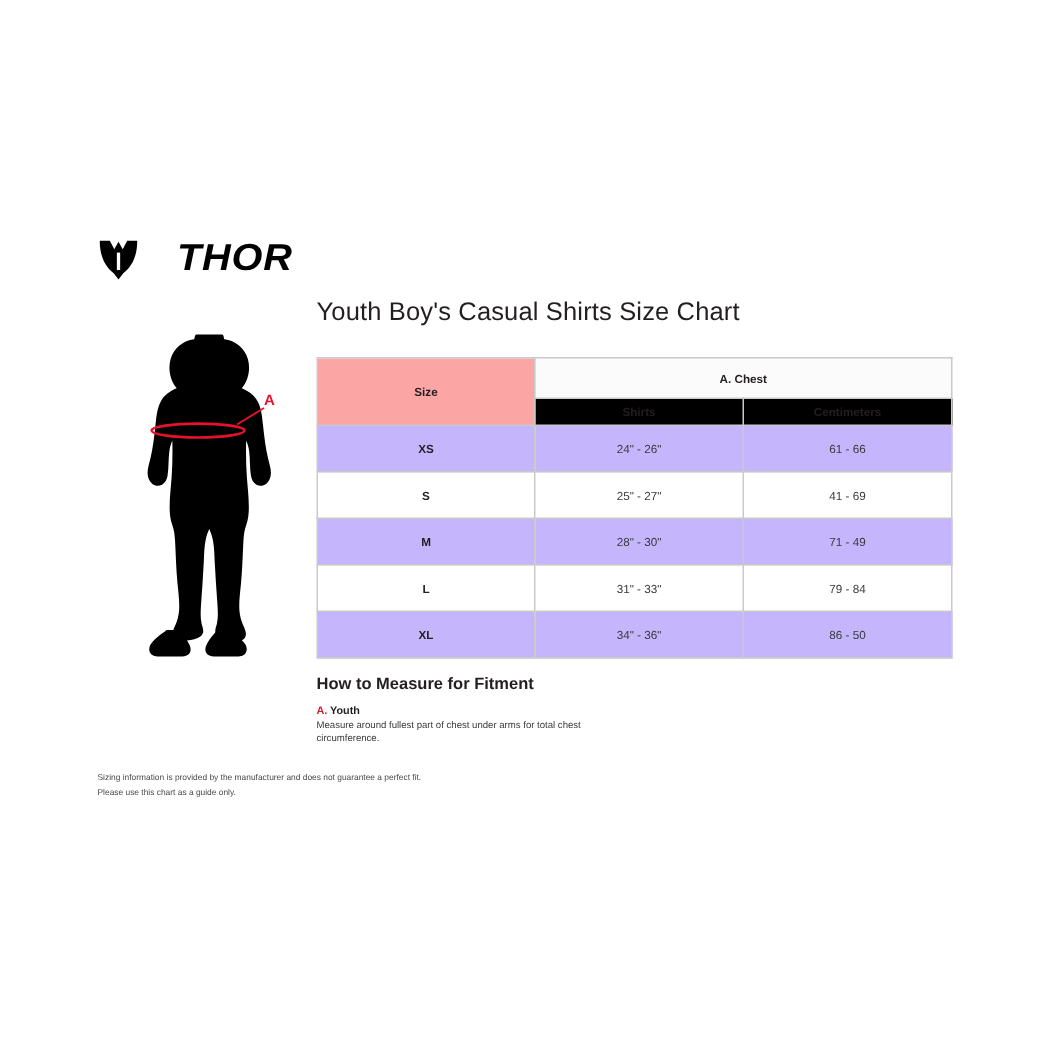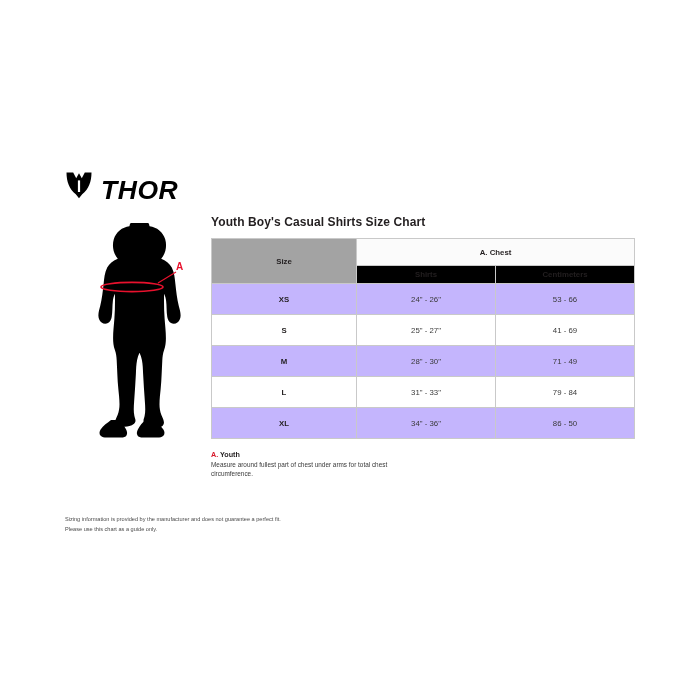--- a/index.html
+++ b/index.html
@@ -15,23 +15,22 @@
     color: #231f20;
     overflow: hidden;
   }
 
   
   #brand {
     position: absolute;
     left: 66px;
     top: 160px;
     display: flex;
-    align-items: flex-end;
-    gap: 9px;
-    margin-top: 12px;
+    align-items: flex-start;
+    gap: 26px;
   }
   #brand .emblem { display: block; }
   #brand .wordmark {
     font-family: "Liberation Sans", sans-serif;
     font-weight: bold;
     font-style: italic;
     font-size: 25px;
     letter-spacing: 0.5px;
     color: #000000;
     line-height: 1;
@@ -46,23 +45,23 @@
     top: 222px;
     width: 140px;
     height: 240px;
   }
   #figure-panel svg { display: block; }
 
   
   #chart-title {
     position: absolute;
     left: 211px;
-    top: 215px;
-    font-size: 12px;
-    font-weight: bold;
+    top: 198px;
+    font-size: 17px;
+    font-weight: normal;
     color: #231f20;
     letter-spacing: 0.1px;
   }
 
   
   #size-table {
     position: absolute;
     left: 211px;
     top: 238px;
     width: 423px;
@@ -76,21 +75,21 @@
     text-align: center;
     color: #231f20;
     padding: 0;
     vertical-align: middle;
   }
   #size-table .col-size  { width: 145px; }
   #size-table .col-in    { width: 139px; }
   #size-table .col-cm    { width: 139px; }
 
   th.size-head {
-    background: #a3a3a3;
+    background: #fca5a5;
     height: 44px;
     font-size: 8.4px;
   }
   th.group-head {
     background: #fbfbfb;
     height: 22px;
     font-size: 8.4px;
     border-bottom: 1px solid #c9c9c9;
   }
   th.unit-head {
@@ -259,21 +258,21 @@
     </tr>
     <tr>
       <th class="unit-head">Shirts</th>
       <th class="unit-head">Centimeters</th>
     </tr>
   </thead>
   <tbody>
     <tr class="odd">
       <td>XS</td>
       <td class="val">24" - 26"</td>
-      <td class="val">53 - 66</td>
+      <td class="val">61 - 66</td>
     </tr>
     <tr class="even">
       <td>S</td>
       <td class="val">25" - 27"</td>
       <td class="val">41 - 69</td>
     </tr>
     <tr class="odd">
       <td>M</td>
       <td class="val">28" - 30"</td>
       <td class="val">71 - 49</td>
@@ -285,20 +284,21 @@
     </tr>
     <tr class="odd">
       <td>XL</td>
       <td class="val">34" - 36"</td>
       <td class="val">86 - 50</td>
     </tr>
   </tbody>
 </table>
 
 <div id="howto">
+  <div id="howto-title">How to Measure for Fitment</div>
   <p class="measure-label">
     <span class="letter">A.</span>
     <span>Youth</span>
   </p>
   <p class="measure-desc">Measure around fullest part of chest under arms for total chest circumference.</p>
 </div>
 
 <div id="disclaimer">
   <p>Sizing information is provided by the manufacturer and does not guarantee a perfect fit.</p>
   <p>Please use this chart as a guide only.</p>

